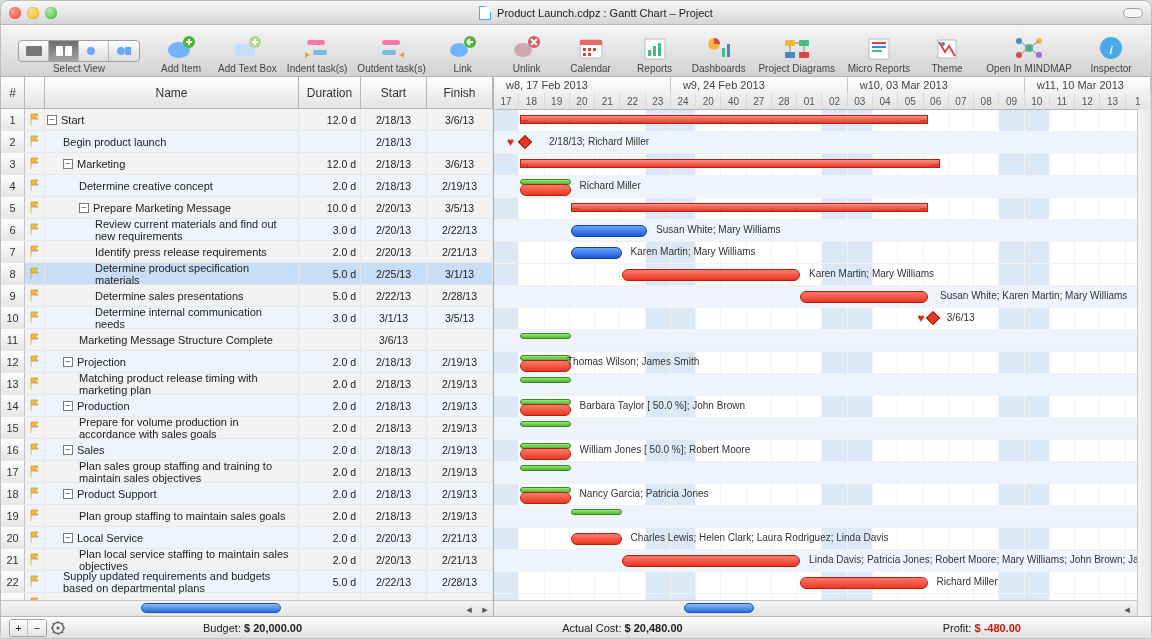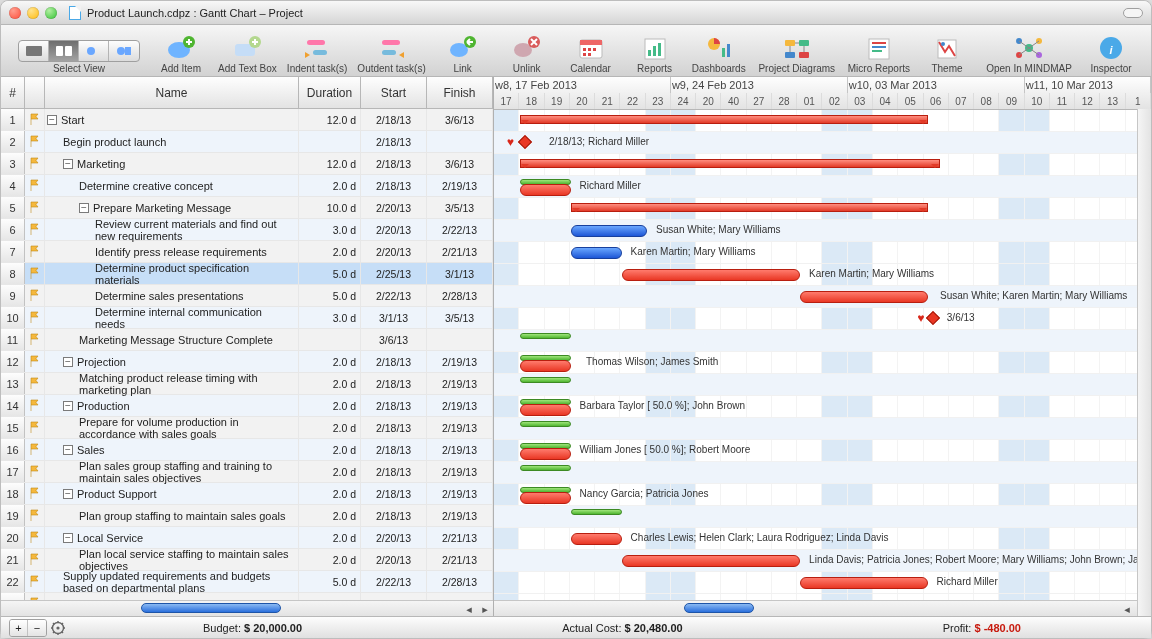--- a/index.html
+++ b/index.html
@@ -5,21 +5,21 @@
 *{box-sizing:border-box;margin:0;padding:0;font-family:"Lucida Grande","Helvetica Neue",Arial,sans-serif;font-size:11px;color:#222}
 html,body{width:1152px;height:639px;overflow:hidden;background:#e6e6e6}
 .window{width:1152px;height:639px;background:#f2f2f2;border:1px solid #bdbdbd;border-radius:8px;display:flex;flex-direction:column;box-shadow:0 4px 18px rgba(0,0,0,.25)}
 
 .titlebar{height:24px;display:flex;align-items:center;padding:0 8px;background:linear-gradient(#f8f8f8,#d5d5d5);border-bottom:1px solid #b6b6b6;border-radius:8px 8px 0 0}
 .traffic{display:flex;gap:6px;margin-right:12px}
 .dot{width:12px;height:12px;border-radius:50%;box-shadow:inset 0 0 1px rgba(0,0,0,.4)}
 .dot.r{background:radial-gradient(circle at 35% 30%,#ff9e8f,#ff4a36)}
 .dot.y{background:radial-gradient(circle at 35% 30%,#ffe38c,#ffb90b)}
 .dot.g{background:radial-gradient(circle at 35% 30%,#b2efa2,#30c130)}
-.title{flex:1;text-align:center;color:#444;font-size:12px;display:flex;align-items:center;gap:6px}
+.title{flex:1;text-align:center;color:#444;font-size:12px;display:flex;align-items:center;justify-content:center;gap:6px}
 .doc-icon{width:12px;height:14px;background:#fff;border:1px solid #4aa9e8;position:relative}
 .doc-icon:after{content:"";position:absolute;right:-1px;top:-1px;border:3px solid transparent;border-right-color:#f2f2f2;border-top-color:#f2f2f2}
 .pill{width:20px;height:10px;border:1px solid #9f9f9f;border-radius:10px;background:#f5f5f5}
 
 .toolbar{height:52px;display:flex;align-items:flex-end;padding:2px 8px 2px 8px;background:linear-gradient(#f6f6f6,#d2d2d2);border-bottom:1px solid #b6b6b6}
 .tool{display:flex;flex-direction:column;align-items:center;min-width:64px;padding:0 6px}
 .tool .lbl{font-size:10px;color:#444;margin-top:1px;white-space:nowrap}
 .tool svg{width:32px;height:28px}
 .segment{display:flex;border:1px solid #9f9f9f;border-radius:4px;overflow:hidden;background:linear-gradient(#fdfdfd,#dcdcdc);height:22px}
 .segment>div{width:30px;display:flex;align-items:center;justify-content:center;border-right:1px solid #b4b4b4}
@@ -44,21 +44,21 @@
 .row .col-flag{justify-content:center}
 .row .col-name{font-size:11px;color:#333}
 .row .col-dur{justify-content:flex-end;font-size:10.5px}
 .row .col-start,.row .col-finish{justify-content:center;font-size:10.5px}
 .indent0{padding-left:2px!important}.indent1{padding-left:18px!important}.indent2{padding-left:34px!important}.indent3{padding-left:50px!important}
 .exp{width:10px;height:10px;border:1px solid #7a7a7a;background:#fff;display:inline-flex;align-items:center;justify-content:center;margin-right:4px;font-size:10px;line-height:8px;color:#555}
 .flag svg{width:12px;height:12px}
 
 .timehead{background:linear-gradient(#fefefe,#e3e3e3);border-bottom:1px solid #b7b7b7}
 .timehead .weeks{height:16px;display:flex}
-.timehead .weeks>div{border-right:1px solid #c5c5c5;padding-left:1px;font-size:11px;color:#444;display:flex;align-items:center}
+.timehead .weeks>div{border-right:1px solid #c5c5c5;padding-left:12px;font-size:11px;color:#444;display:flex;align-items:center}
 .timehead .days{height:16px;display:flex}
 .timehead .days>div{width:25.5px;border-right:1px solid #dcdcdc;text-align:center;font-size:10px;color:#555;display:flex;align-items:center;justify-content:center}
 
 .timebody{flex:1;position:relative;overflow:hidden;background:#fff}
 .trow{height:22px;position:relative;border-bottom:1px solid #f1f1f1}
 .trow.alt{background:#eef4fb}
 .timebody .daygrid{position:absolute;inset:0;display:flex;pointer-events:none}
 .daygrid>div{width:25.5px;border-right:1px solid #f3f3f3}
 .daygrid>div.we{background:#dbe9f6}
 
@@ -716,21 +716,21 @@
             <span class="diamond" style="left:433.5px"></span>
             <span class="heart" style="left:423.3px">♥</span>
             <span class="barlbl" style="left:452.8px">3/6/13</span>
           </div>
           <div class="trow alt">
             <div class="bar green" style="left:25.5px;width:51px"></div>
           </div>
           <div class="trow">
             <div class="bar green" style="left:25.5px;width:51px"></div>
             <div class="bar red" style="left:25.5px;width:51px;top:8px"></div>
-            <span class="barlbl" style="left:92px">Thomas Wilson; James Smith</span>
+            <span class="barlbl" style="left:73px">Thomas Wilson; James Smith</span>
           </div>
           <div class="trow alt">
             <div class="bar green" style="left:25.5px;width:51px"></div>
           </div>
           <div class="trow">
             <div class="bar green" style="left:25.5px;width:51px"></div>
             <div class="bar red" style="left:25.5px;width:51px;top:8px"></div>
             <span class="barlbl" style="left:85.60000000000001px">Barbara Taylor [ 50.0 %]; John Brown</span>
           </div>
           <div class="trow alt">

